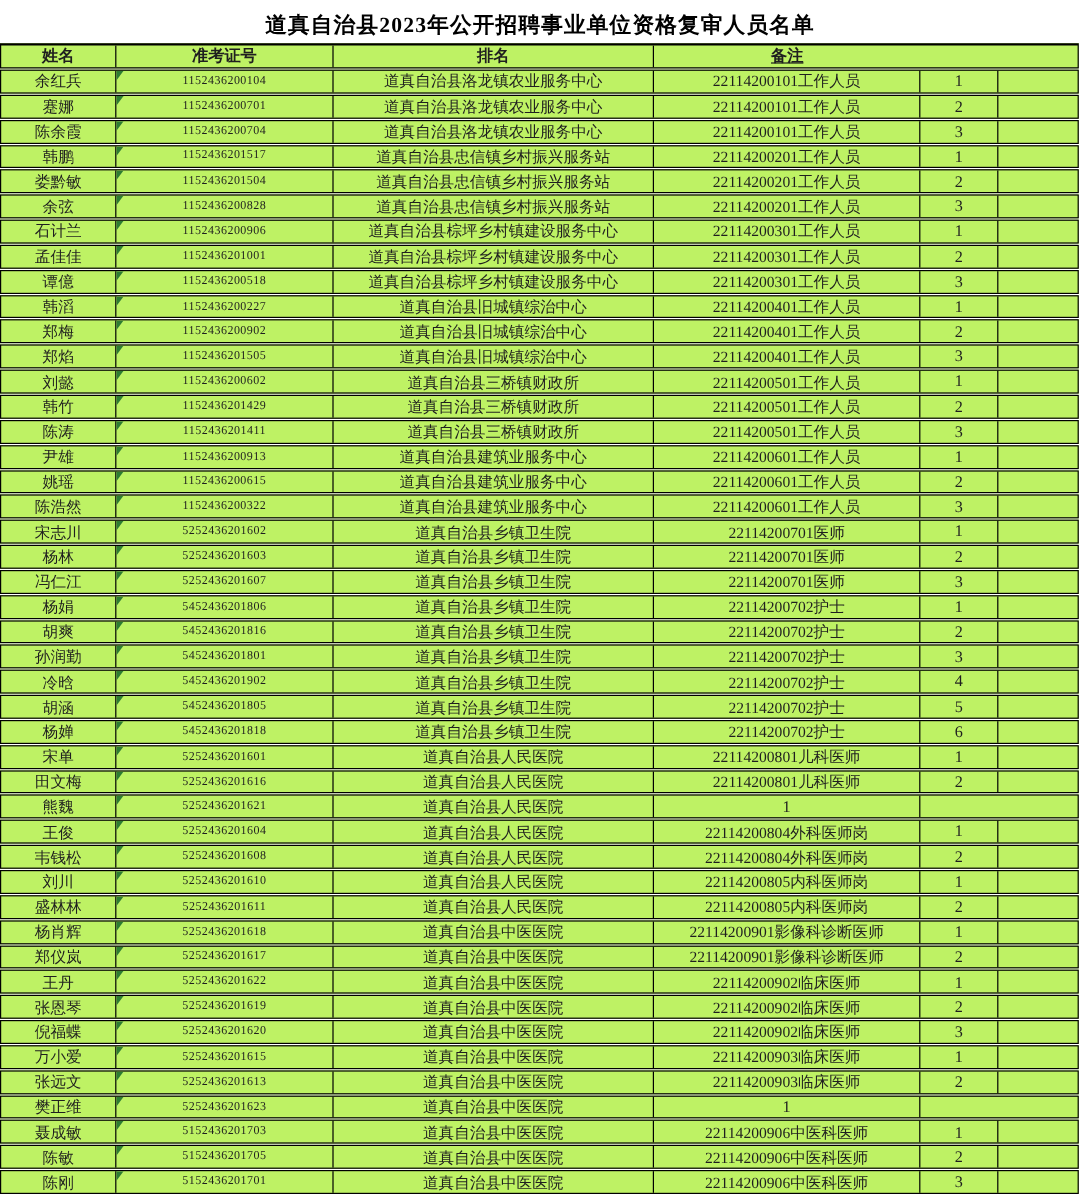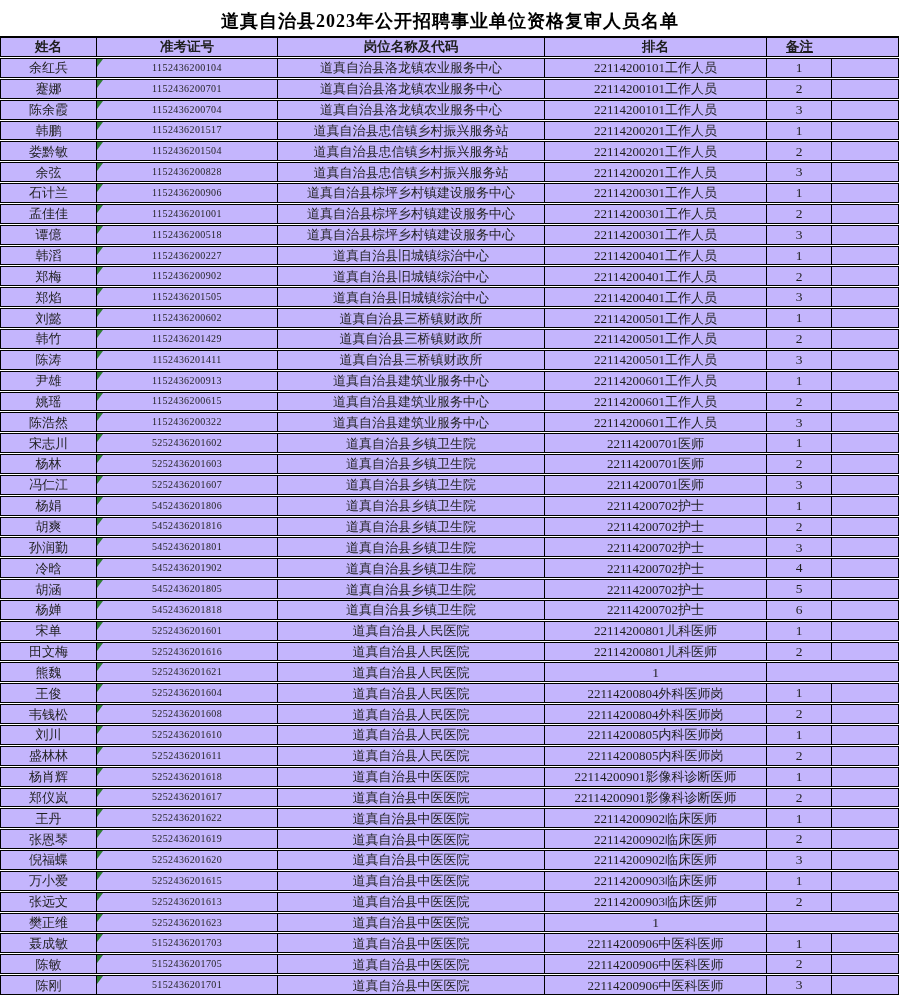--- a/index.html
+++ b/index.html
@@ -11,21 +11,21 @@
   .page{width:900px;height:997px;border-radius:28px;}
   .doc-title{
     height:27px;padding-top:9px;text-align:center;
     font-weight:bold;font-size:18px;letter-spacing:1px;color:#000;
   }
   .roster{width:899px;}
   .t-row{
     display:grid;
     grid-template-columns:96px 181px 267px 222px 65px 66px;
     border:1px solid #000;box-sizing:border-box;
-    height:19.85px;margin-top:1px;background:#c4b5fd;
+    height:19.85px;margin-top:1px;background:#bef264;
   }
   .t-row.t-head{
     height:21px;margin-top:0;border-top:2px solid #000;
     font-weight:bold;
   }
   .t-head .cell{font-size:13.5px;}
   .cell{
     display:flex;align-items:center;justify-content:center;
     border-right:1px solid #000;box-sizing:border-box;
     font-size:13px;line-height:1;white-space:nowrap;overflow:hidden;
@@ -42,21 +42,20 @@
 </head>
 <body>
 
 <div class="page">
   <div class="doc-title">道真自治县2023年公开招聘事业单位资格复审人员名单</div>
 
   <div class="roster">
     <div class="t-row t-head">
       <div class="cell">姓名</div>
       <div class="cell">准考证号</div>
-      <div class="cell">岗位名称及代码</div>
       <div class="cell">排名</div>
       <div class="cell">备注</div>
     </div>
     <div id="tbody">
         <div class="t-row">
           <div class="cell c-name">余红兵</div>
           <div class="cell c-id"><span class="tri" style="border-top-color: rgb(46, 125, 50);"></span>1152436200104</div>
           <div class="cell c-unit">道真自治县洛龙镇农业服务中心</div>
           <div class="cell c-pos">22114200101工作人员</div>
           <div class="cell c-rank">1</div>

